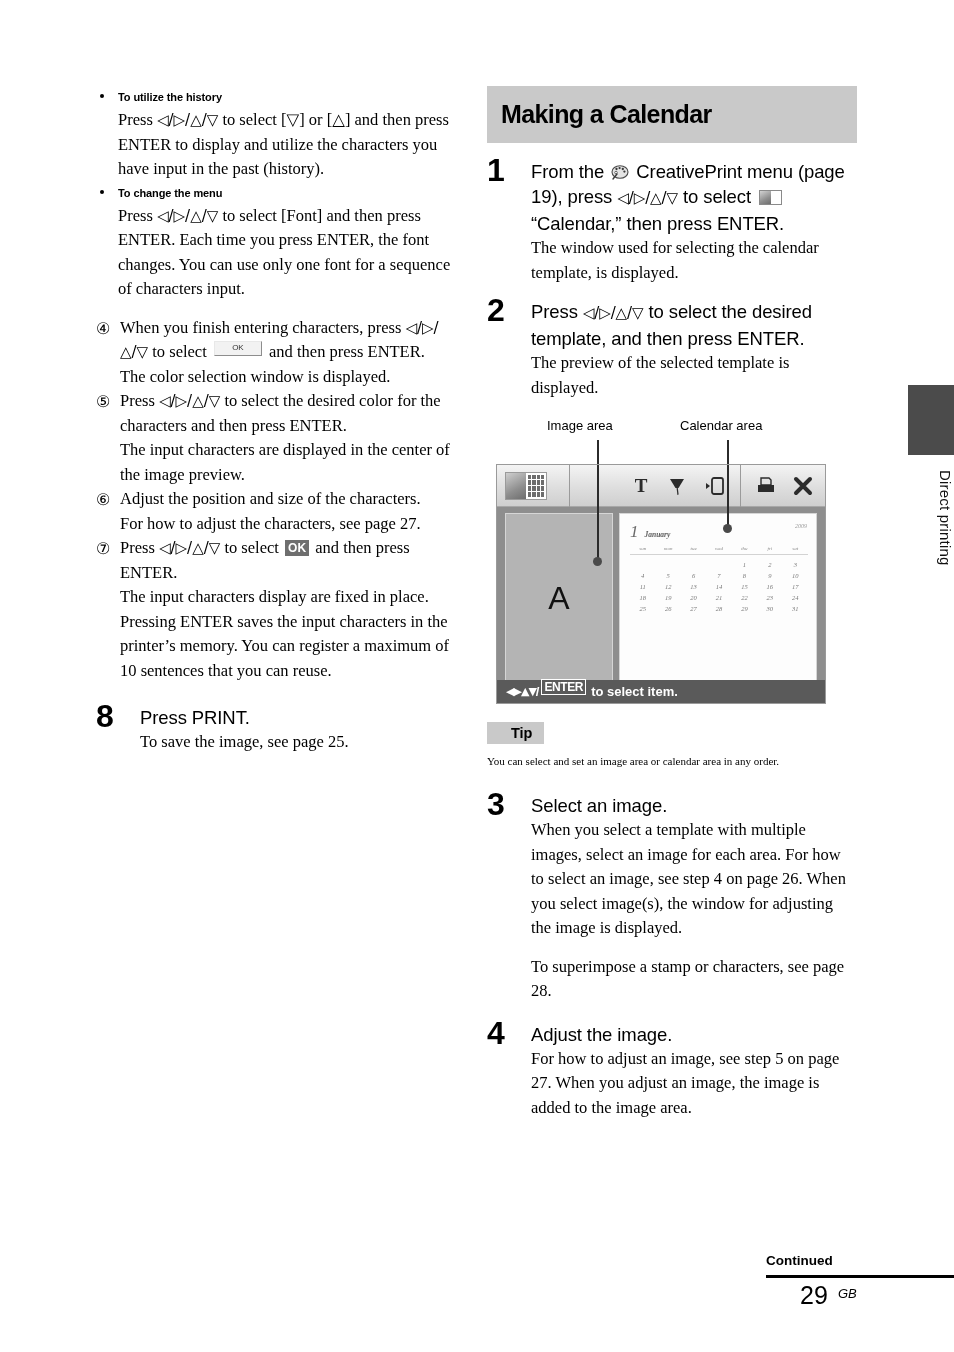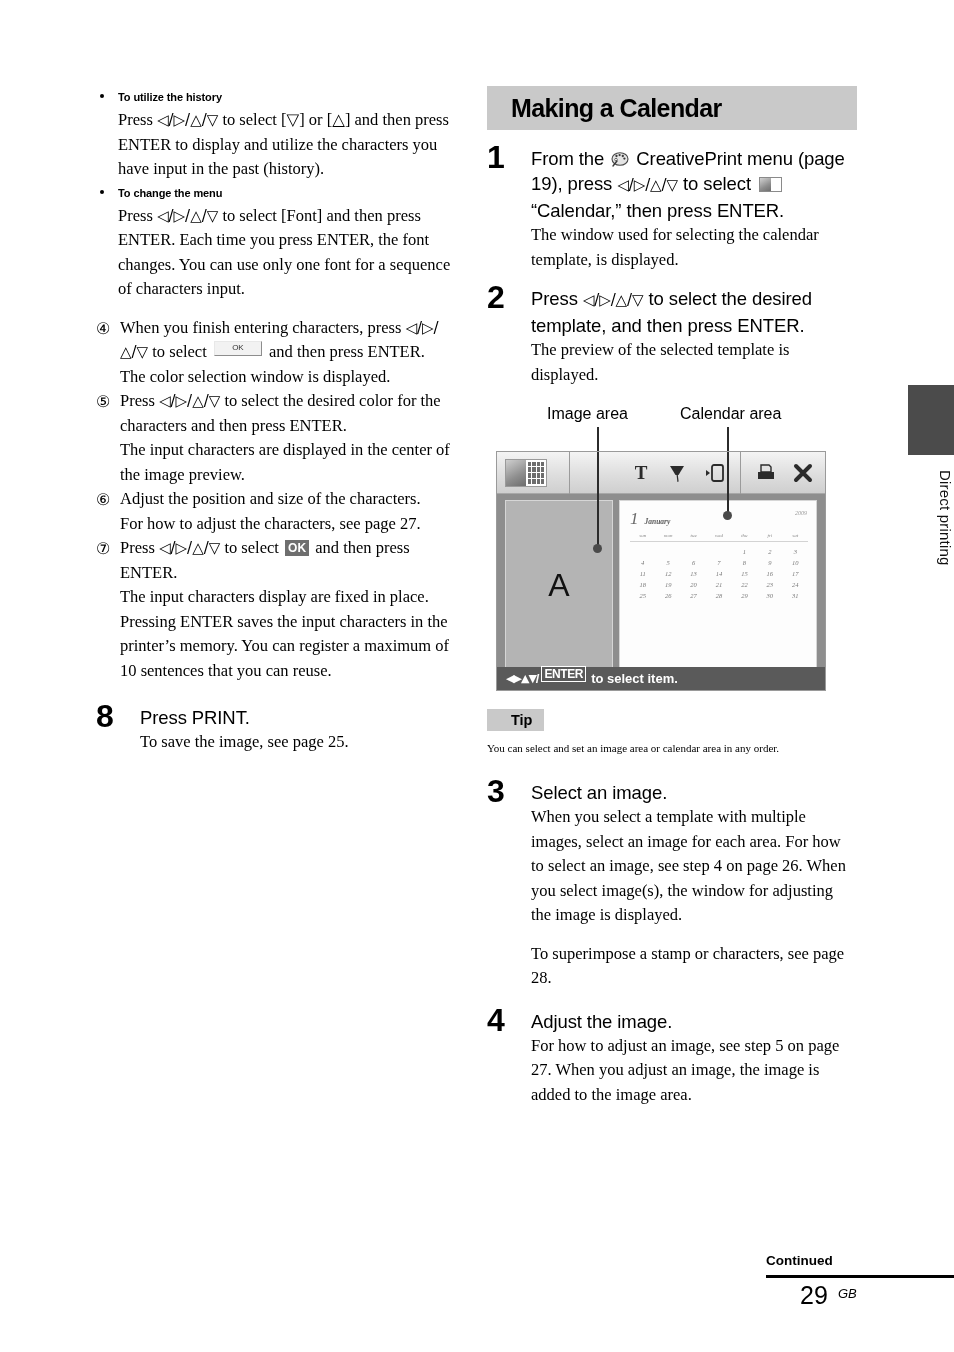--- a/index.html
+++ b/index.html
@@ -68,24 +68,24 @@
   }
   .step .stepdesc {
     font-family:"Liberation Serif", serif;
     font-size:16.5px;
     line-height:24.5px;
   }
 
   
   .sec-header {
     background:#c9c9c9;
-    height:44px;
+    height:57px;
     display:flex;
     align-items:center;
-    padding-left:24px;
+    padding-left:14px;
     margin-bottom:16px;
   }
   .sec-header .t {
     font-family:"Liberation Sans", sans-serif;
     font-weight:bold;
     font-size:25px;
     letter-spacing:-0.6px;
   }
 
   
@@ -123,21 +123,21 @@
 
   
   .arrows { font-family:"DejaVu Sans", sans-serif; font-size:15px; }
 
   
   .figure { position:relative; margin-top:18px; width:370px; }
   .callouts { position:relative; height:46px; }
   .callout-lab {
     position:absolute;
     font-family:"Liberation Sans", sans-serif;
-    font-size:16px;
+    font-size:13px;
     white-space:nowrap;
     top:0;
   }
   .lead {
     position:absolute;
     width:1.6px; background:#2b2b2b;
   }
   .lead-dot {
     position:absolute;
     width:9px; height:9px; border-radius:50%;

